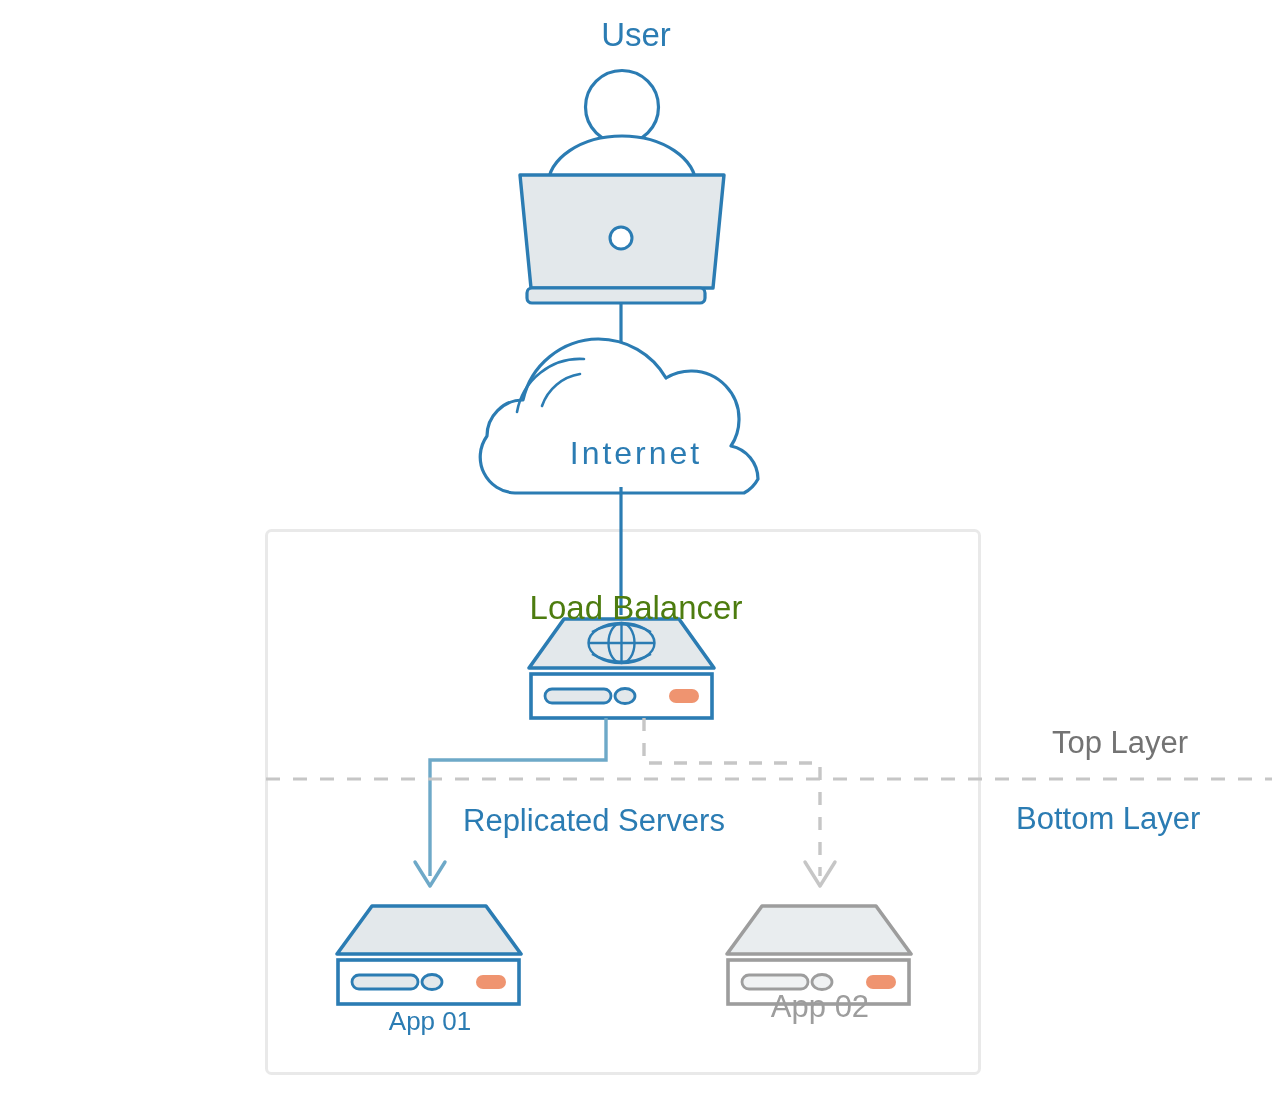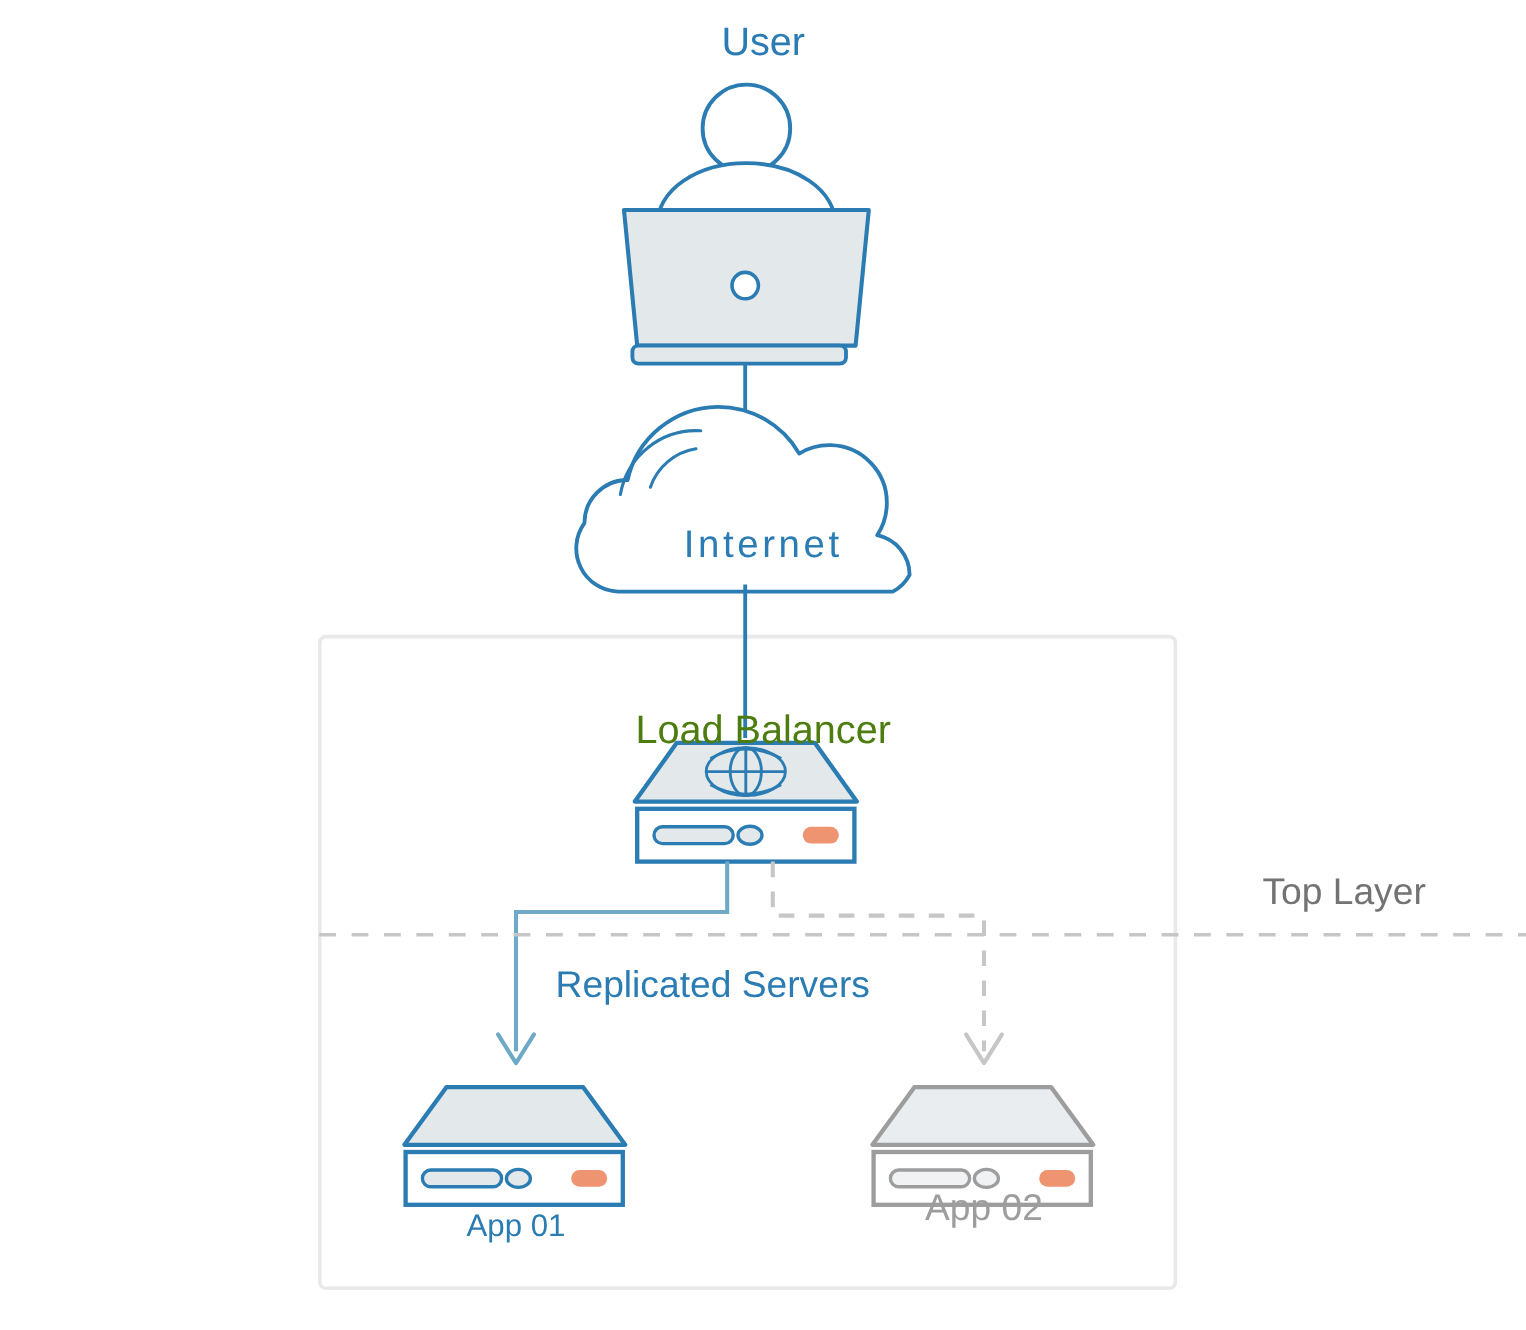--- a/index.html
+++ b/index.html
@@ -189,18 +189,19 @@
   <div class="lbl lbl-user">User</div>
 
   <div class="lbl lbl-internet">Internet</div>
 
   <div class="lbl lbl-loadbalancer">Load Balancer</div>
 
   <div class="lbl lbl-replicated">Replicated Servers</div>
 
   <div class="lbl lbl-toplayer">Top Layer</div>
 
+  <div class="lbl lbl-bottomlayer">Bottom Layer</div>
 
   <div class="lbl lbl-app01">App 01</div>
 
   <div class="lbl lbl-app02">App 02</div>
 
 </div>
 
 </body></html>

